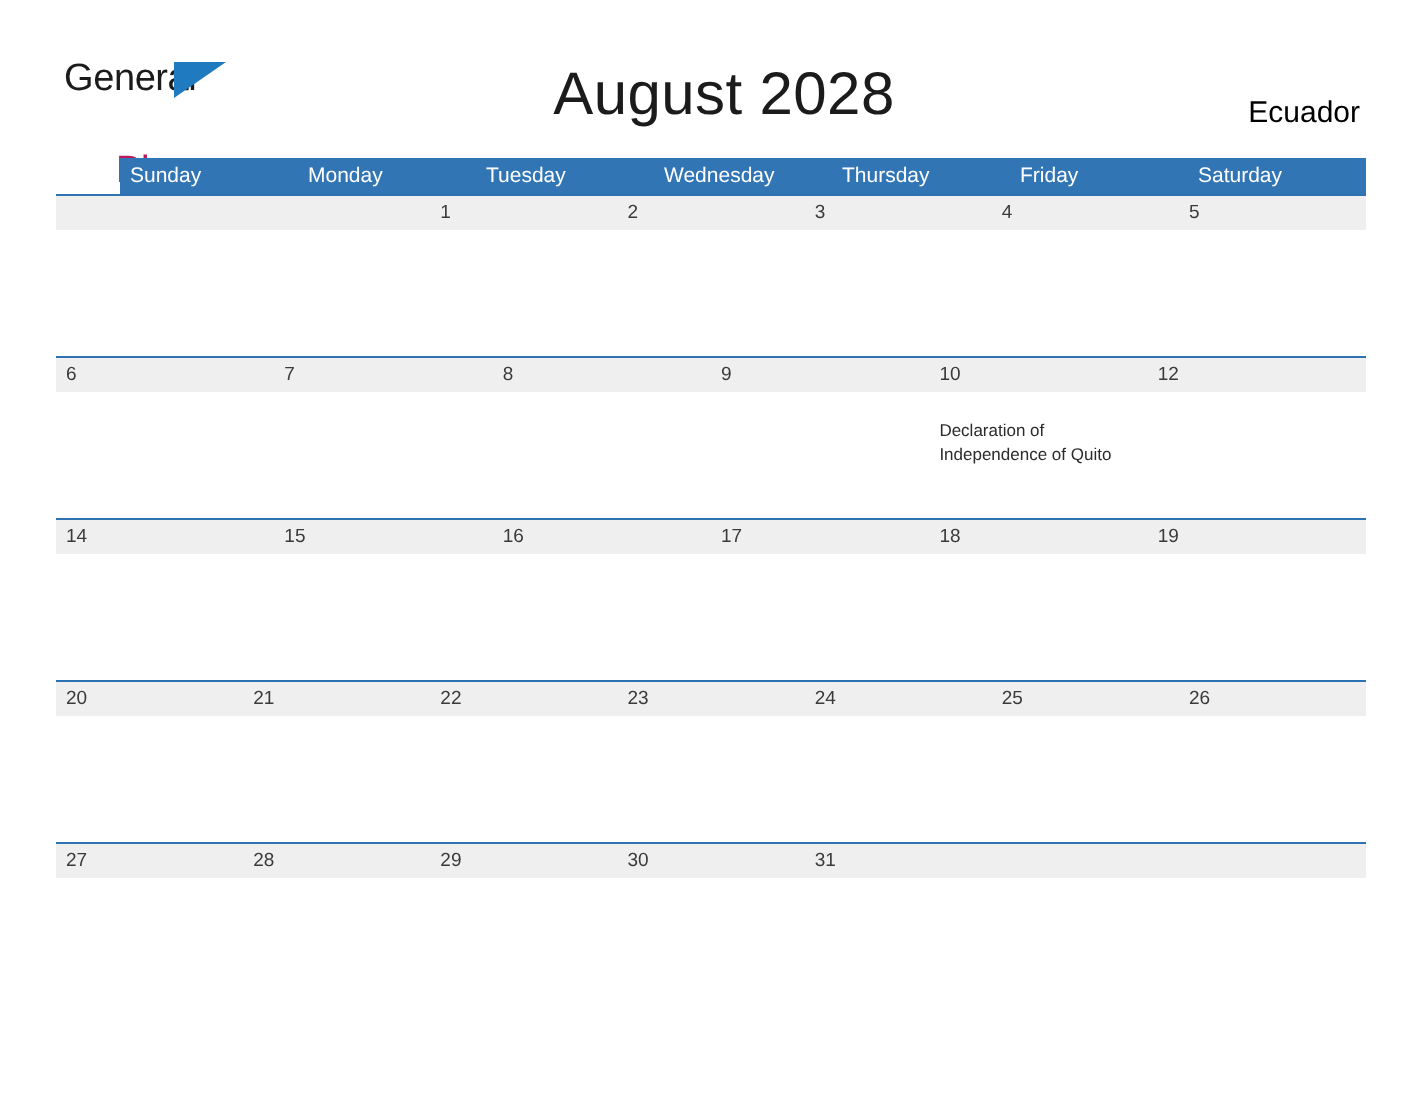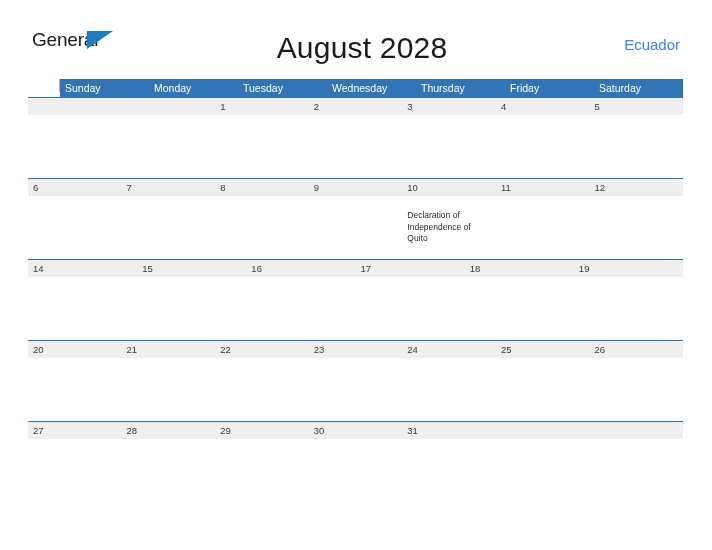--- a/index.html
+++ b/index.html
@@ -74,23 +74,23 @@
     font-size: 30px;
     font-weight: normal;
     color: #1b1b1b;
     letter-spacing: 0.2px;
     margin-left: 12px;
   }
 
   .region-label {
     position: absolute;
     right: 32px;
-    top: 36px;
+    top: 48px;
     font-size: 15px;
-    color: #3b82f6;
+    color: #000000;
   }
 
   
   .calendar {
     position: absolute;
     left: 28px;
     top: 79px;
     width: 655px;
   }
 
@@ -230,24 +230,20 @@
       </div>
       <div class="day-cell">
         <span class="day-number">9</span>
         <div class="day-event"></div>
       </div>
       <div class="day-cell">
         <span class="day-number">10</span>
         <div class="day-event">Declaration of Independence of Quito</div>
       </div>
       <div class="day-cell">
-        <span class="day-number">11</span>
-        <div class="day-event"></div>
-      </div>
-      <div class="day-cell">
         <span class="day-number">12</span>
         <div class="day-event"></div>
       </div>
     </div>
 
     <div class="week-row">
       <div class="day-cell">
         <span class="day-number">14</span>
         <div class="day-event"></div>
       </div>

